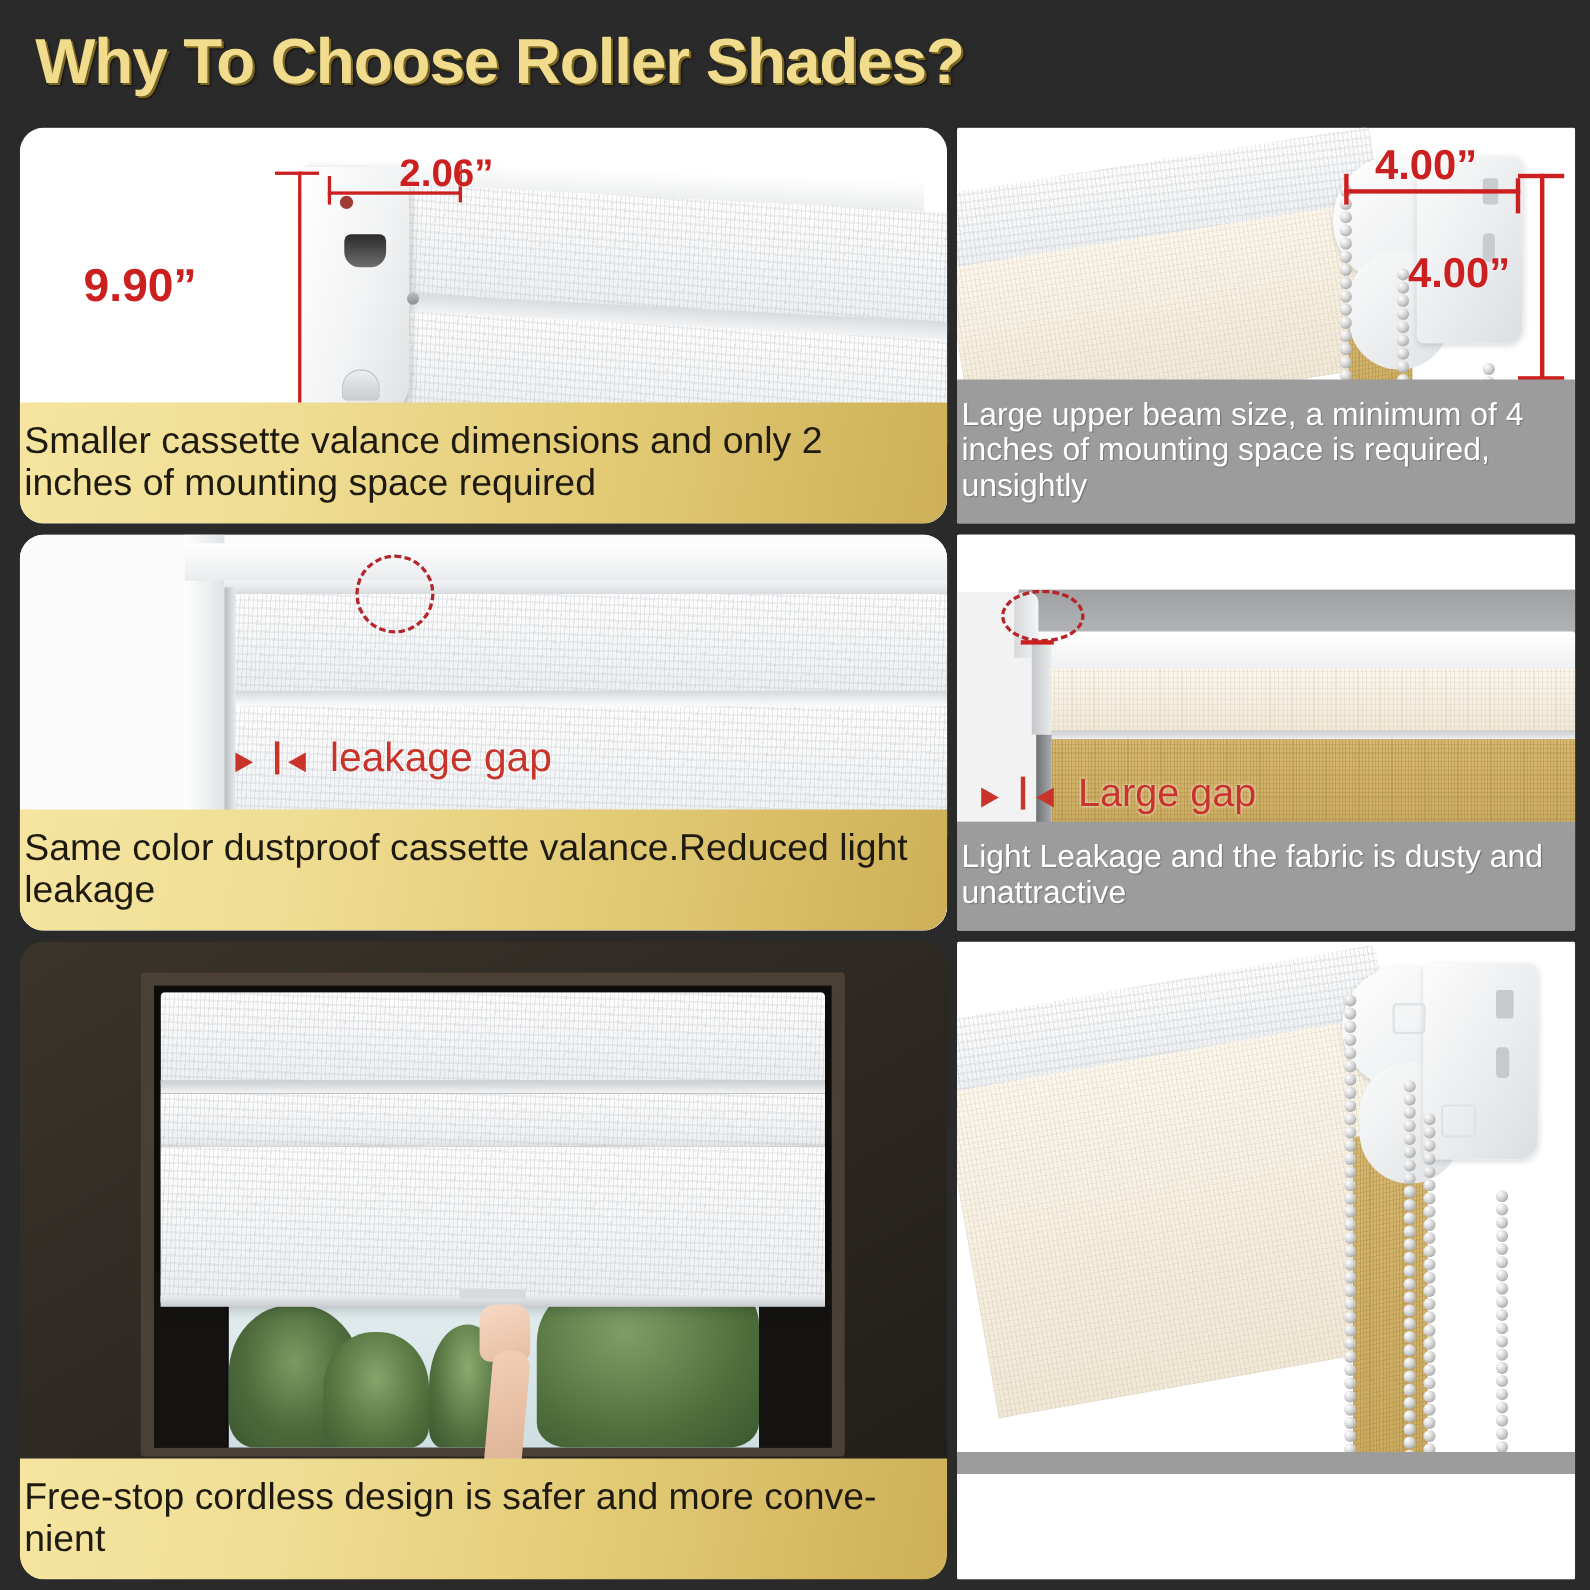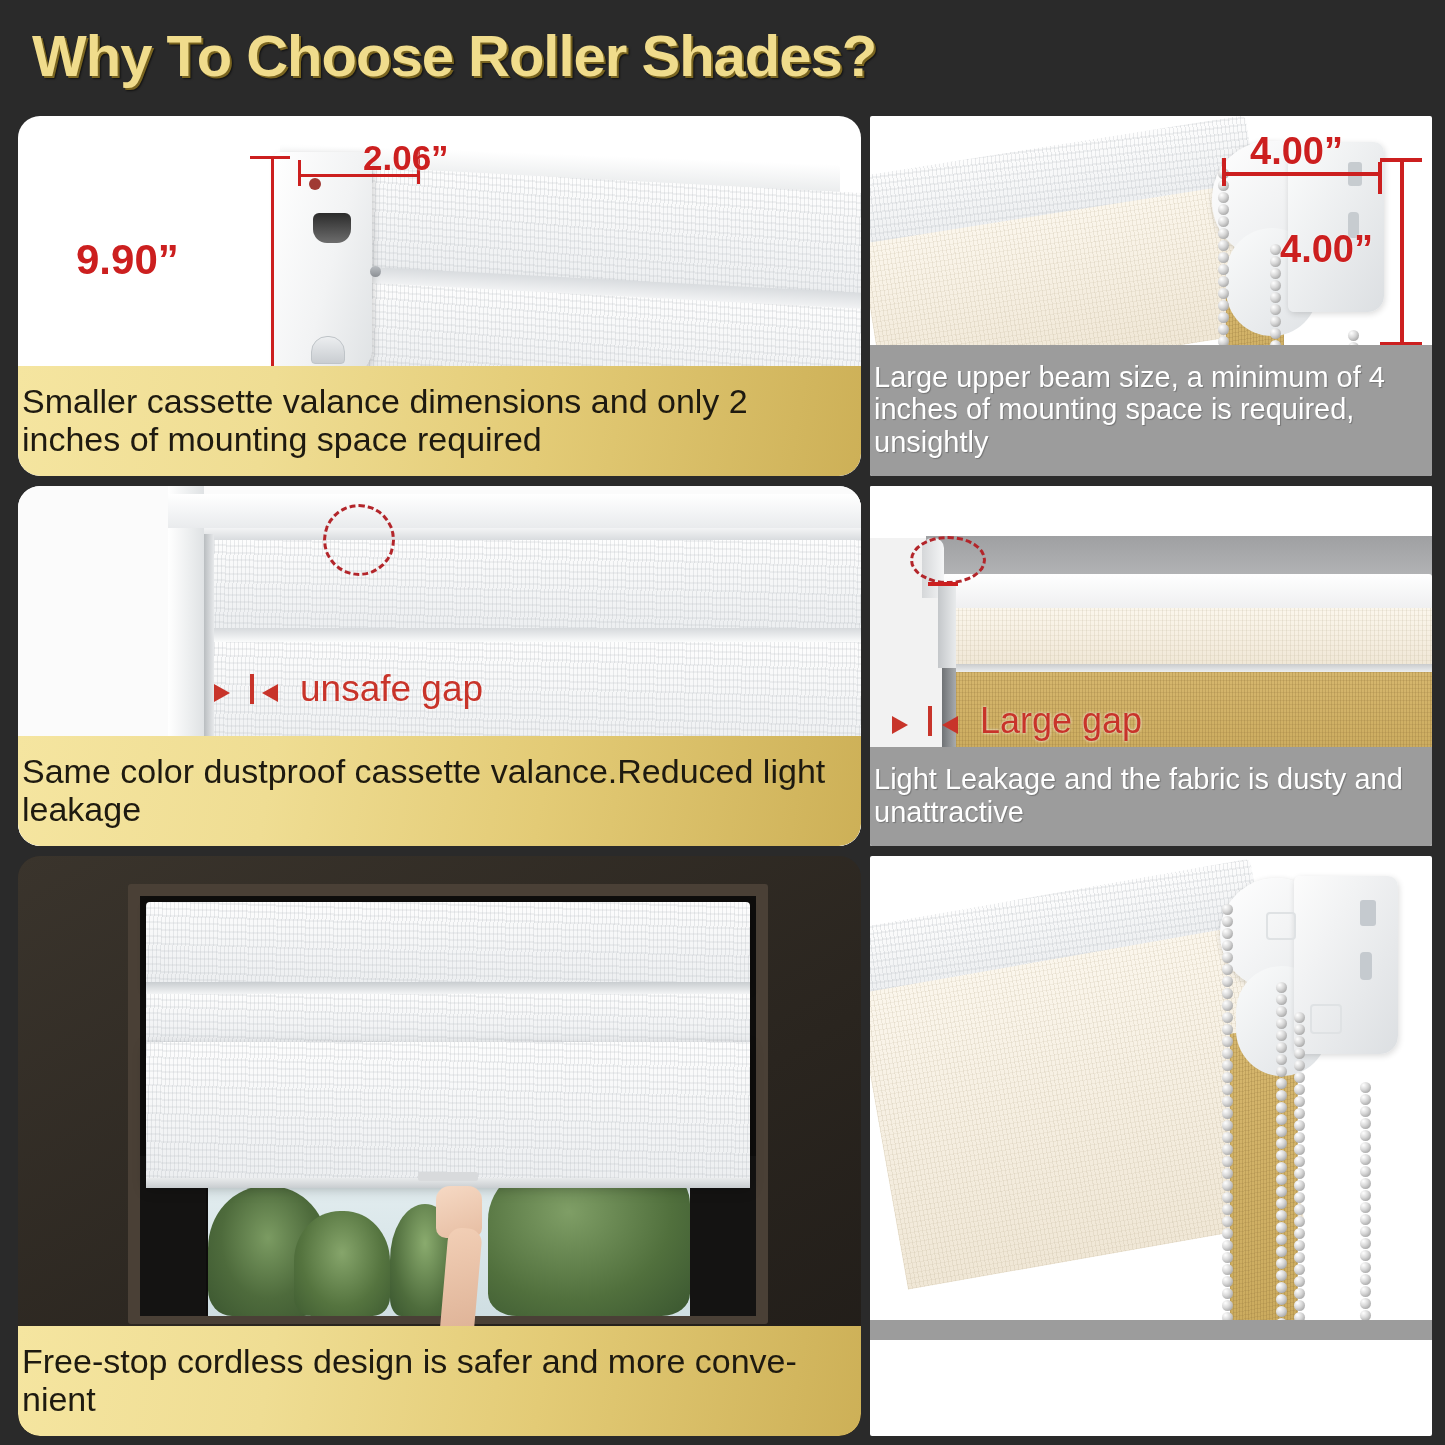--- a/index.html
+++ b/index.html
@@ -216,21 +216,21 @@
       <div class="fabric-white" style="position:absolute;left:192px;top:54px;width:658px;height:90px;"></div>
       <div style="position:absolute;left:192px;top:142px;width:658px;height:14px;background:linear-gradient(180deg,#d6d9dc,#fafbfb);"></div>
       <div class="fabric-white" style="position:absolute;left:192px;top:156px;width:658px;height:119px;"></div>
       <div style="position:absolute;left:186px;top:48px;width:10px;height:227px;background:linear-gradient(90deg,#b9bdc0,#e7e9eb);"></div>
 
       <div class="dashcircle" style="left:305px;top:18px;width:72px;height:72px;"></div>
 
       <div class="arrowR" style="left:196px;top:198px;"></div>
       <div class="tickbar" style="left:232px;top:188px;width:4px;height:30px;"></div>
       <div class="arrowL" style="left:244px;top:198px;"></div>
-      <div class="gaplabel" style="left:282px;top:182px;font-size:37px;">unsafe gap</div>
+      <div class="gaplabel" style="left:282px;top:182px;font-size:37px;">leakage gap</div>
     </div>
     <div class="caption gold">Same color dustproof cassette valance.Reduced light leakage</div>
   </div>
 
   <div class="panel right row2">
     <div class="stage">
       <div style="position:absolute;inset:0;background:#f2f2f2;"></div>
       <div style="position:absolute;left:0;top:0;width:562px;height:52px;background:#ffffff;"></div>
       <div style="position:absolute;left:56px;top:50px;width:506px;height:50px;background:linear-gradient(180deg,#9fa0a2,#b7b8ba);"></div>
       <div style="position:absolute;left:72px;top:88px;width:490px;height:52px;background:linear-gradient(180deg,#ffffff,#e6e7e9);border-radius:3px;"></div>

